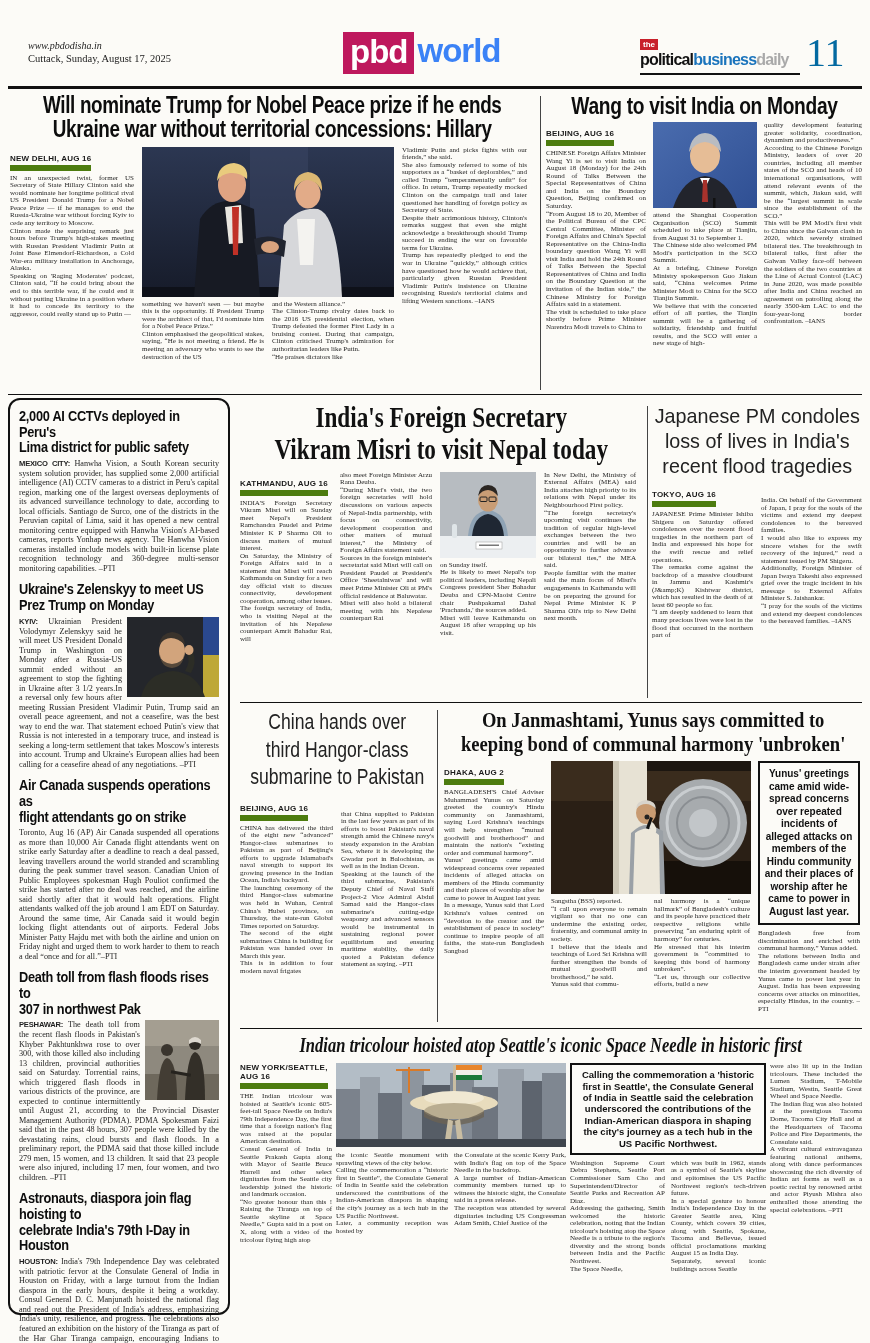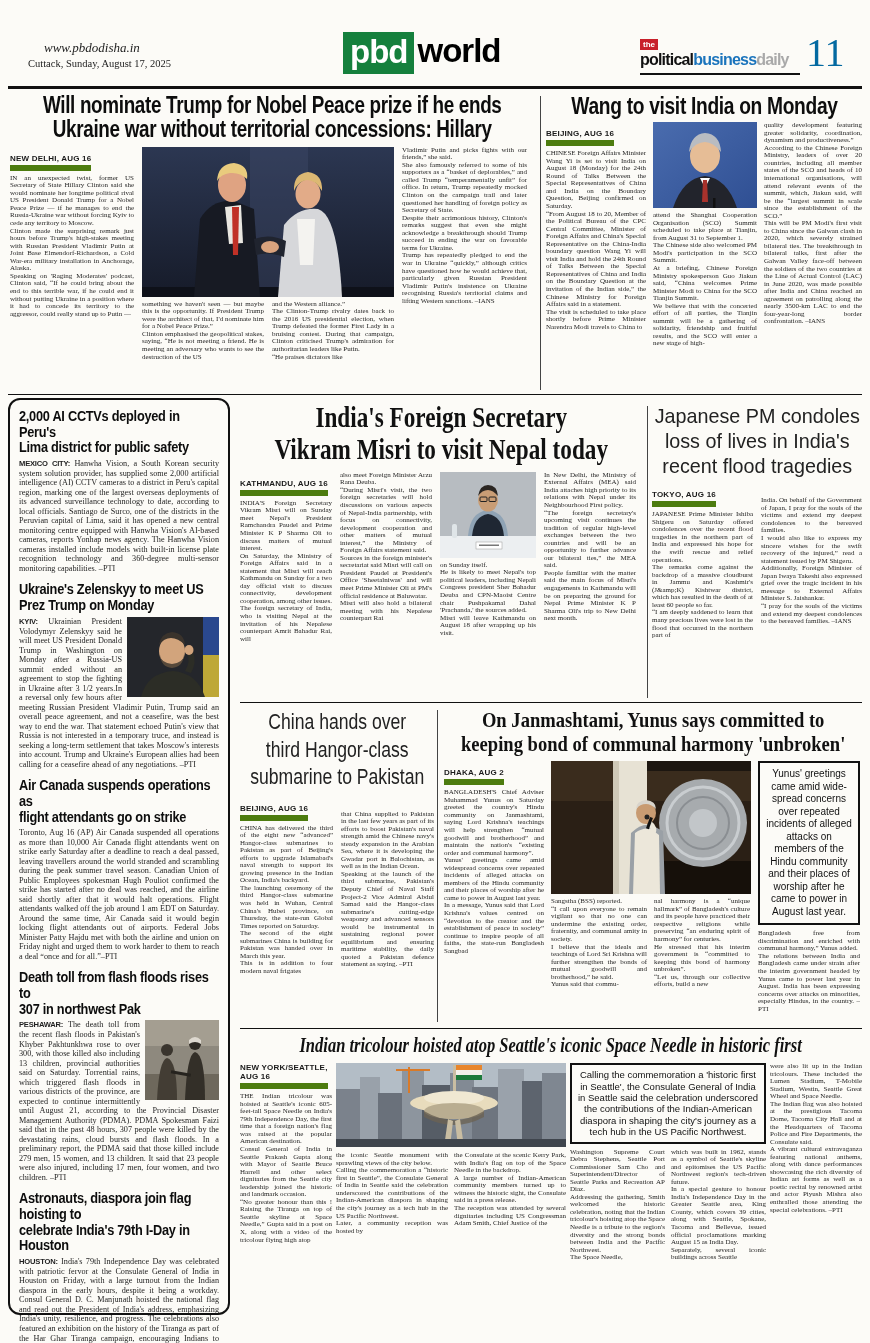--- a/index.html
+++ b/index.html
@@ -38,28 +38,28 @@
            width:113%;margin-left:-6.5%;transform:scaleX(0.885);transform-origin:50% 0;}
   .seattle-h{font-size:22px;line-height:1.1;text-align:center;font-style:italic;
              width:133%;margin-left:-16.5%;transform:scaleX(0.75);transform-origin:50% 0;}
   .hl-box{font-family:"Liberation Sans",sans-serif;font-weight:bold;font-size:14.5px;line-height:1.08;
           letter-spacing:-0.3px;color:#0d0d0d;margin:0 0 3px 0;
           width:113%;transform:scaleX(0.88);transform-origin:0 0;}
 
   .cols{display:flex;}
   .leftbox{box-sizing:border-box;border:2px solid #111;border-radius:12px;padding:9px 9px 6px 9px;}
   .callout{box-sizing:border-box;border:2px solid #111;font-family:"Liberation Sans",sans-serif;
-           font-weight:normal;text-align:center;color:#111;}
+           font-weight:bold;text-align:center;color:#111;}
 
   
-  .site{font-style:italic;font-size:13px;color:#222;margin-left:16px;}
+  .site{font-style:italic;font-size:10px;color:#222;}
   .placedate{font-size:10.5px;color:#222;margin-top:2px;}
-  .logo-pbd{background:#15803d;color:#fff;font-family:"Liberation Sans",sans-serif;font-weight:bold;
+  .logo-pbd{background:#be185d;color:#fff;font-family:"Liberation Sans",sans-serif;font-weight:bold;
             font-size:33px;padding:1px 7px 3px 7px;letter-spacing:-1px;}
-  .logo-world{color:#000000;font-family:"Liberation Sans",sans-serif;font-weight:bold;font-size:33px;
+  .logo-world{color:#3b82f6;font-family:"Liberation Sans",sans-serif;font-weight:bold;font-size:33px;
               padding-left:3px;letter-spacing:-1px;}
   .brand-the{background:#c8202a;color:#fff;font-family:"Liberation Sans",sans-serif;font-weight:bold;
              font-size:8px;padding:1px 3px;display:inline-block;}
   .brand-row{font-family:"Liberation Sans",sans-serif;font-weight:bold;font-size:16px;letter-spacing:-0.8px;
              border-bottom:2px solid #111;padding-bottom:4px;}
   .brand-political{color:#111;}
   .brand-business{color:#1b74bc;}
   .brand-daily{color:#a9a9a9;}
   .pageno{font-family:"Liberation Serif",serif;font-size:40px;color:#0369a1;line-height:1;text-align:right;}
   svg{display:block;}

